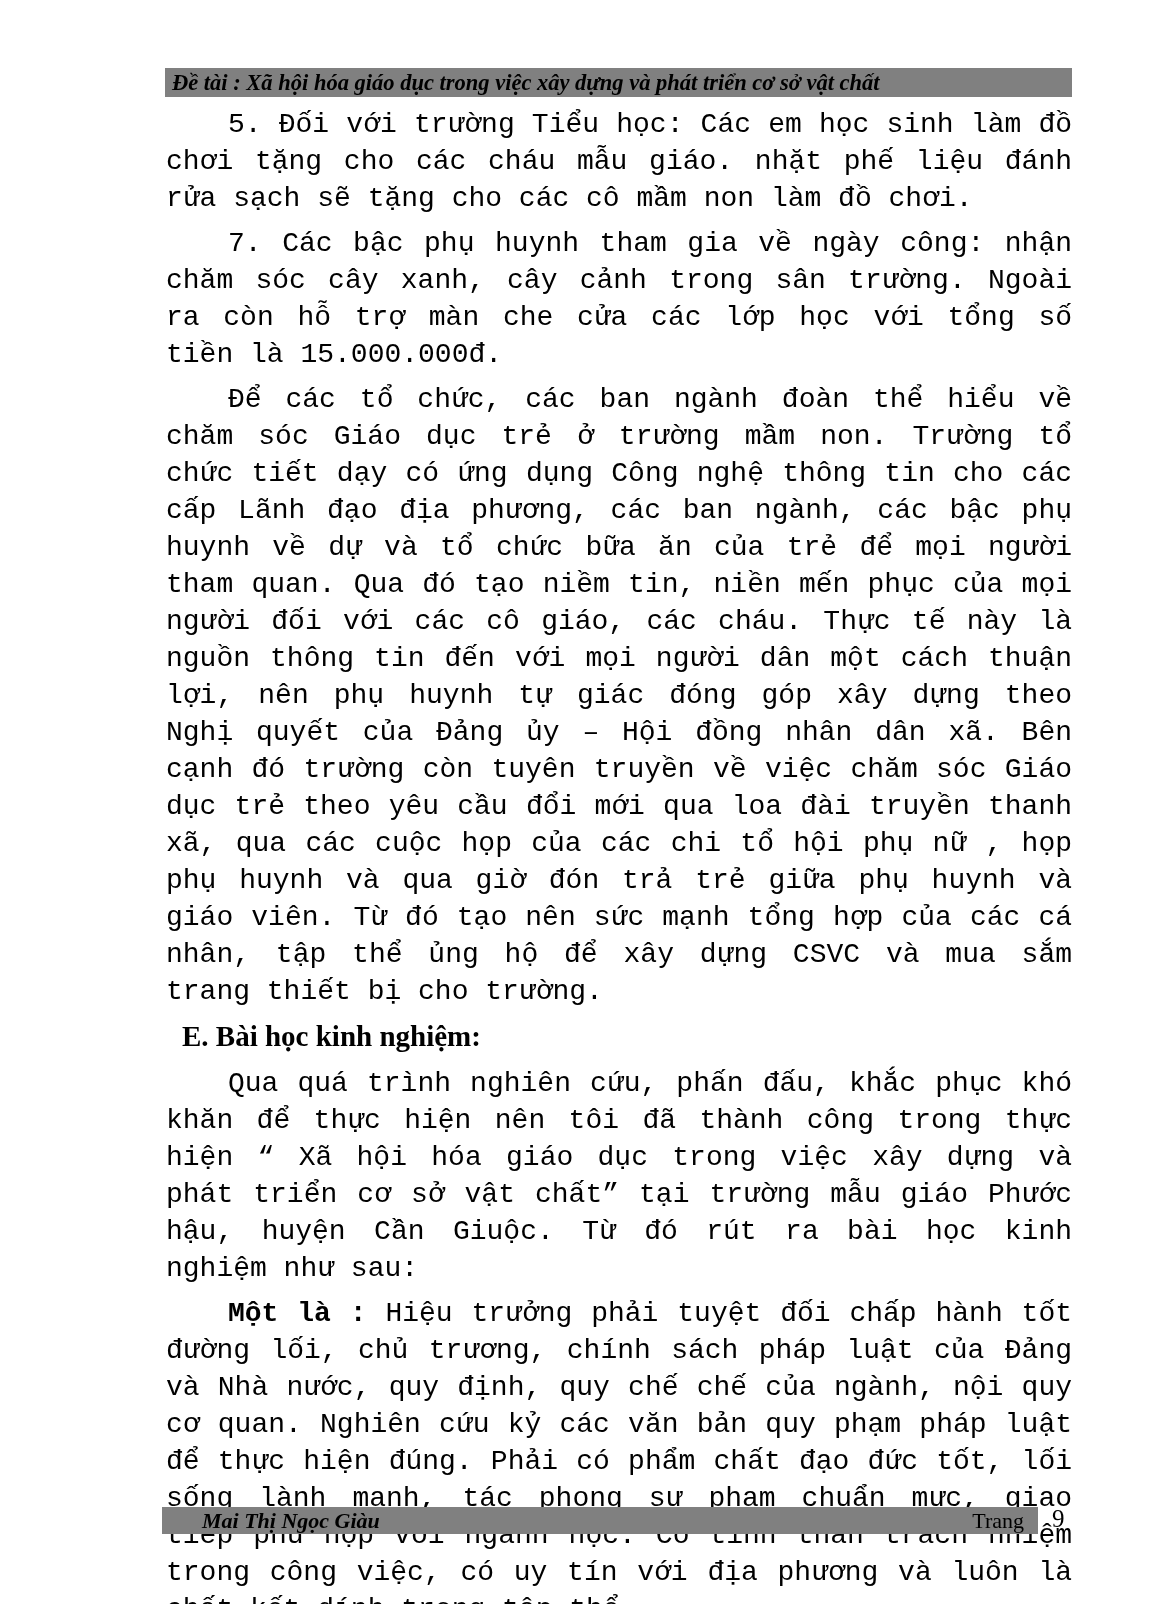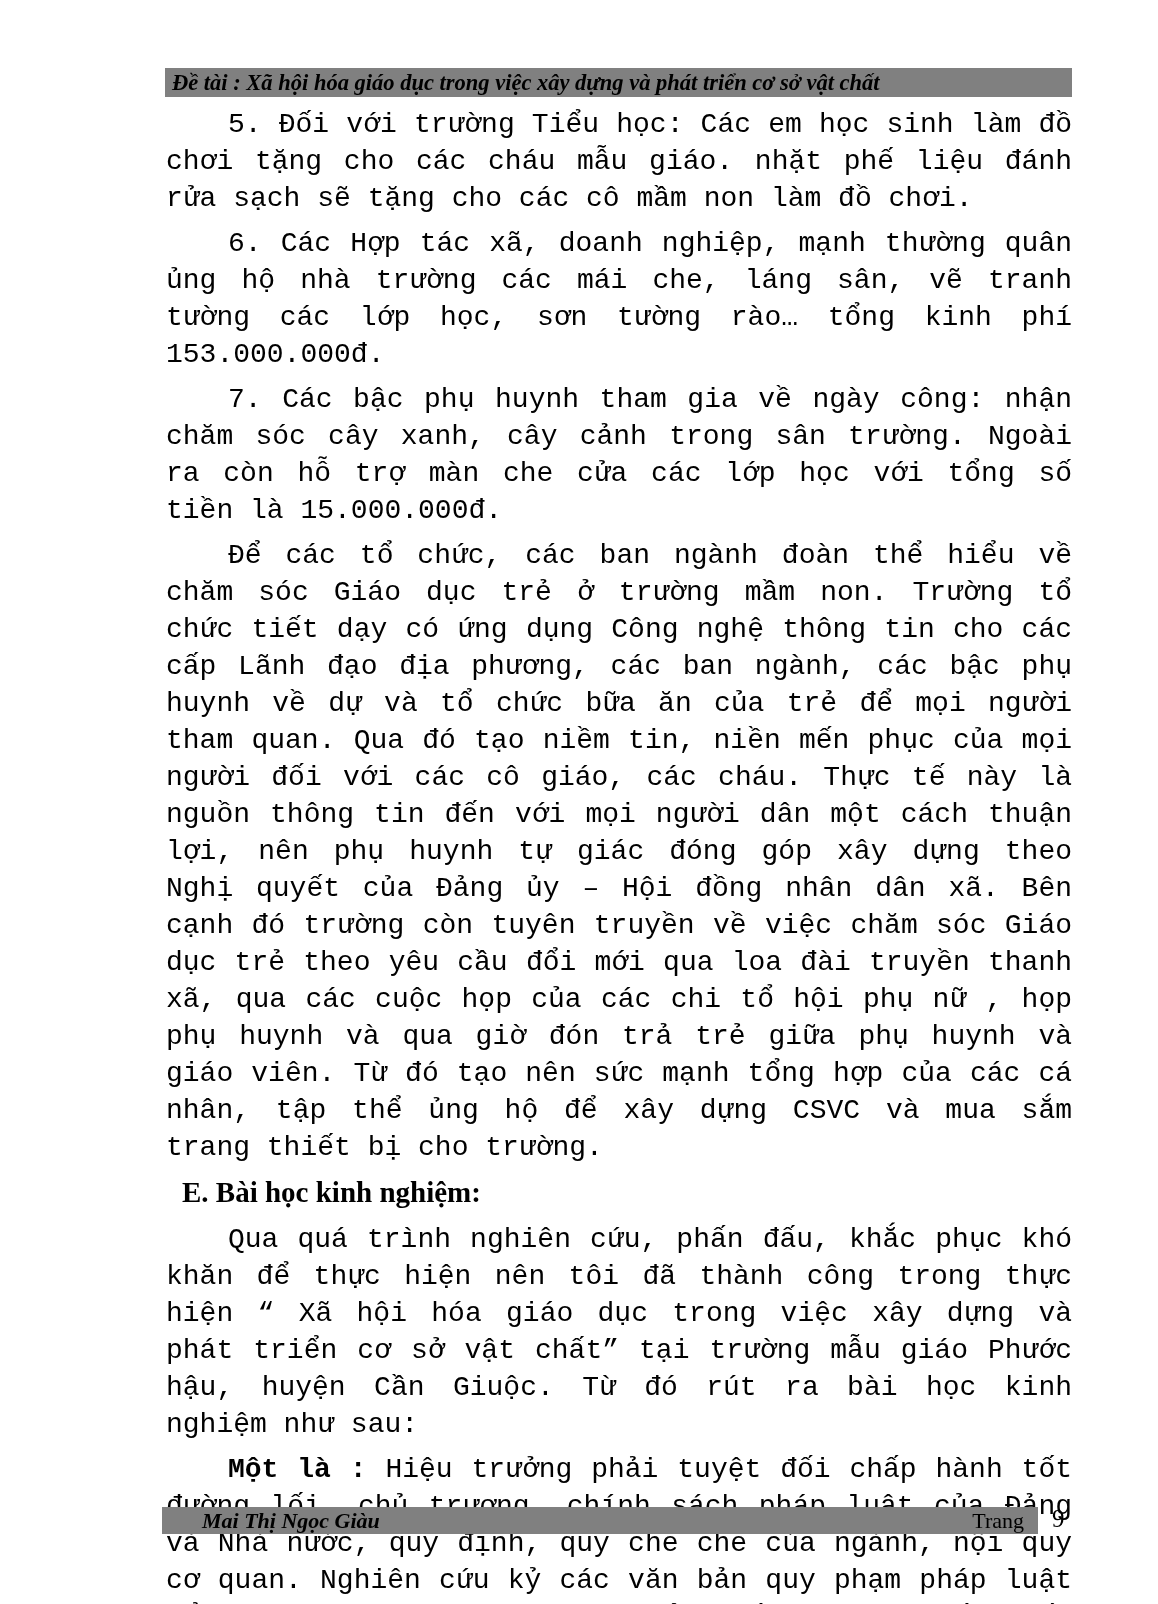--- a/index.html
+++ b/index.html
@@ -98,21 +98,20 @@
 
 <div class="page">
 
   <div class="header-bar">
     <span class="header-title">Đề tài : Xã hội hóa giáo dục trong việc xây dựng và phát triển cơ sở vật chất</span>
   </div>
 
   <main class="content">
     <p class="para">5. Đối với trường Tiểu học: Các em học sinh làm đồ chơi tặng cho các cháu mẫu giáo. nhặt phế liệu đánh rửa sạch sẽ tặng cho các cô mầm non làm đồ chơi.</p>
 
-    <p class="para">6. Các Hợp tác xã, doanh nghiệp, mạnh thường quân ủng hộ nhà trường các mái che, láng sân, vẽ tranh tường các lớp học, sơn tường rào… tổng kinh phí 153.000.000đ.</p>
 
     <p class="para">7. Các bậc phụ huynh tham gia về ngày công: nhận chăm sóc cây xanh, cây cảnh trong sân trường. Ngoài ra còn hỗ trợ màn che cửa các lớp học với tổng số tiền là 15.000.000đ.</p>
 
 
     <p class="para">Để các tổ chức, các ban ngành đoàn thể hiểu về chăm sóc Giáo dục trẻ ở trường mầm non. Trường tổ chức tiết dạy có ứng dụng Công nghệ thông tin cho các cấp Lãnh đạo địa phương, các ban ngành, các bậc phụ huynh về dự và tổ chức bữa ăn của trẻ để mọi người tham quan. Qua đó tạo niềm tin, niền mến phục của mọi người đối với các cô giáo, các cháu. Thực tế này là nguồn thông tin đến với mọi người dân một cách thuận lợi, nên phụ huynh tự giác đóng góp xây dựng theo Nghị quyết của Đảng ủy – Hội đồng nhân dân xã. Bên cạnh đó trường còn tuyên truyền về việc chăm sóc Giáo dục trẻ theo yêu cầu đổi mới qua loa đài truyền thanh xã, qua các cuộc họp của các chi tổ hội phụ nữ , họp phụ huynh và qua giờ đón trả trẻ giữa phụ huynh và giáo viên. Từ đó tạo nên sức mạnh tổng hợp của các cá nhân, tập thể ủng hộ để xây dựng CSVC và mua sắm trang thiết bị cho trường.</p>
 
     <h2 class="heading">E. Bài học kinh nghiệm:</h2>
 
     <p class="para">Qua quá trình nghiên cứu, phấn đấu, khắc phục khó khăn để thực hiện nên tôi đã thành công trong thực hiện “ Xã hội hóa giáo dục trong việc xây dựng và phát triển cơ sở vật chất” tại trường mẫu giáo Phước hậu, huyện Cần Giuộc. Từ đó rút ra bài học kinh nghiệm như sau:</p>
 

